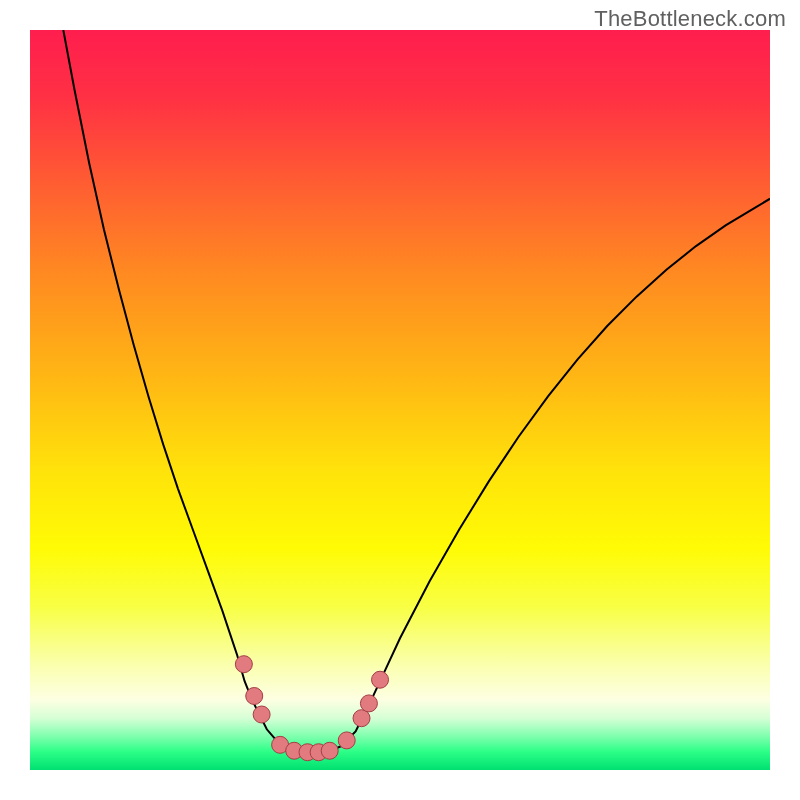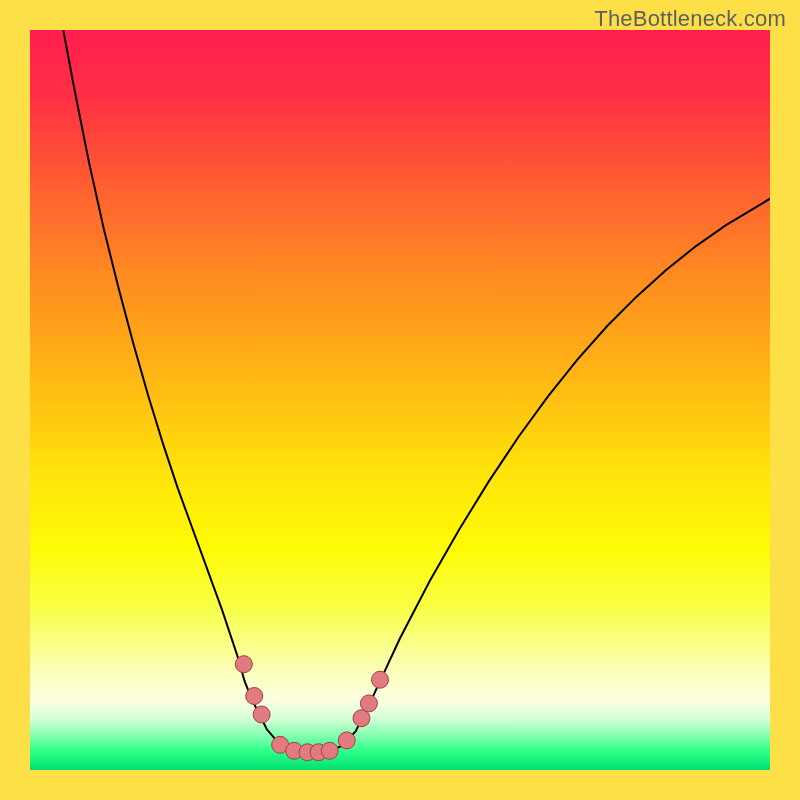--- a/index.html
+++ b/index.html
@@ -7,21 +7,21 @@
     padding: 0;
     width: 800px;
     height: 800px;
     overflow: hidden;
     background: #000;
     font-family: Arial, Helvetica, sans-serif;
   }
   .frame {
     position: absolute;
     inset: 0;
-    background: #fde047;
+    background: #ffffff;
   }
   .plot {
     position: absolute;
     left: 30px;
     top: 30px;
     width: 740px;
     height: 740px;
     overflow: hidden;
   }
   .watermark {

